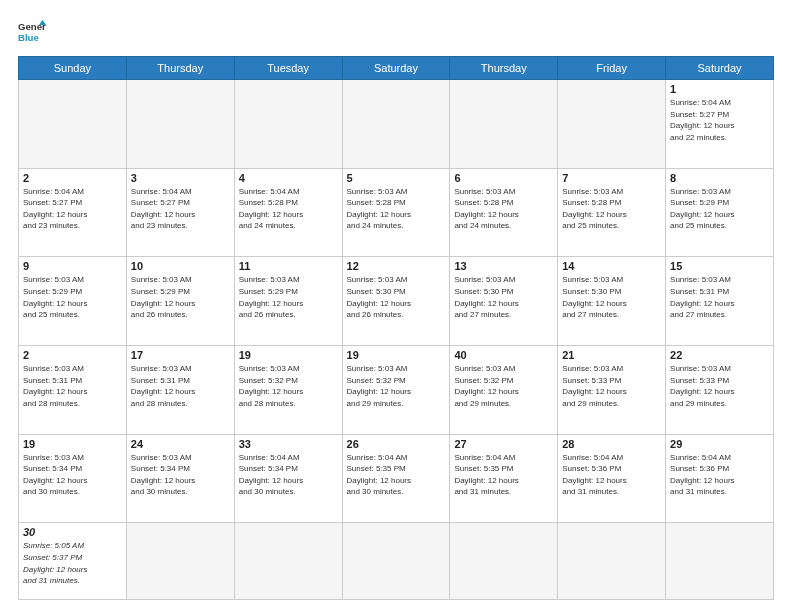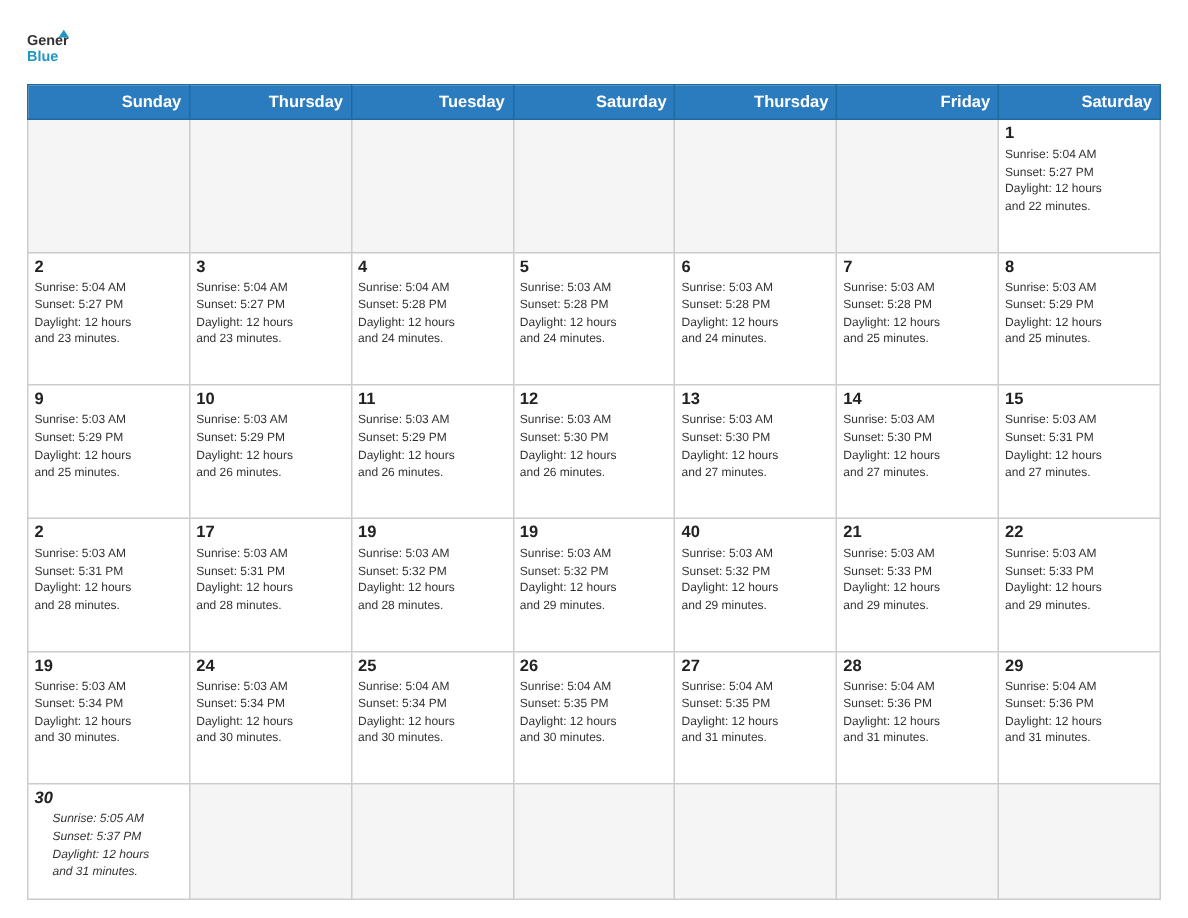--- a/index.html
+++ b/index.html
@@ -49,22 +49,22 @@
       flex: 1;
       border: 1px solid #ccc;
       border-collapse: collapse;
       width: 100%;
       table-layout: fixed;
     }
     .calendar th {
       background: #2b7bbf;
       color: #fff;
       font-size: 11px;
-      font-weight: bold;
-      text-align: right;
+      font-weight: normal;
+      text-align: center;
       padding: 5px 5px;
       border: 1px solid #1e6aa0;
     }
     .calendar td {
       border: 1px solid #ccc;
       vertical-align: top;
       padding: 3px 4px;
       font-size: 8.5px;
       color: #333;
       background: #fff;
@@ -297,21 +297,21 @@
 and 30 minutes.</div>
           </td>
           <td>
             <div class="day-num">24</div>
             <div class="day-info" style="white-space: pre-line;">Sunrise: 5:03 AM
 Sunset: 5:34 PM
 Daylight: 12 hours
 and 30 minutes.</div>
           </td>
           <td>
-            <div class="day-num">25</div>
+            <div class="day-num">33</div>
             <div class="day-info" style="white-space: pre-line;">Sunrise: 5:04 AM
 Sunset: 5:34 PM
 Daylight: 12 hours
 and 30 minutes.</div>
           </td>
           <td>
             <div class="day-num">26</div>
             <div class="day-info" style="white-space: pre-line;">Sunrise: 5:04 AM
 Sunset: 5:35 PM
 Daylight: 12 hours
@@ -335,21 +335,21 @@
             <div class="day-num">29</div>
             <div class="day-info" style="white-space: pre-line;">Sunrise: 5:04 AM
 Sunset: 5:36 PM
 Daylight: 12 hours
 and 31 minutes.</div>
           </td>
         </tr>
         <tr class="last-row">
           <td>
             <div class="day-num">30</div>
-            <div class="day-info" style="white-space: pre-line; margin-left: 12px;">Sunrise: 5:05 AM
+            <div class="day-info" style="white-space: pre-line;">Sunrise: 5:05 AM
 Sunset: 5:37 PM
 Daylight: 12 hours
 and 31 minutes.</div>
           </td>
           <td class="empty"></td>
           <td class="empty"></td>
           <td class="empty"></td>
           <td class="empty"></td>
           <td class="empty"></td>
           <td class="empty"></td>

